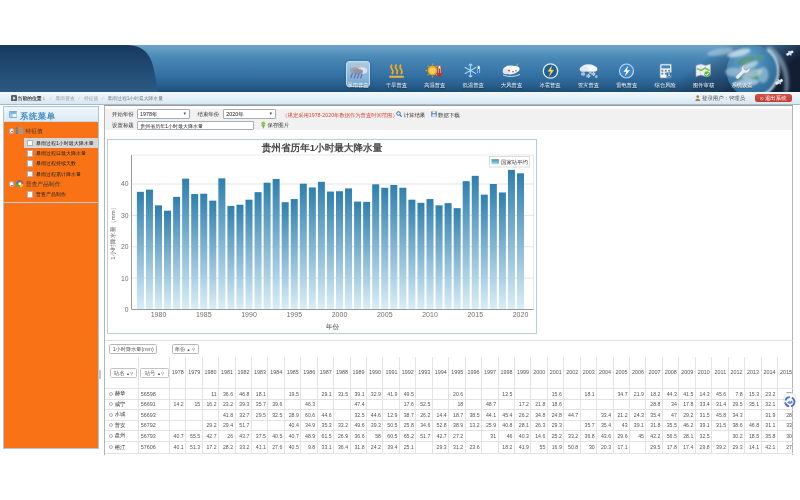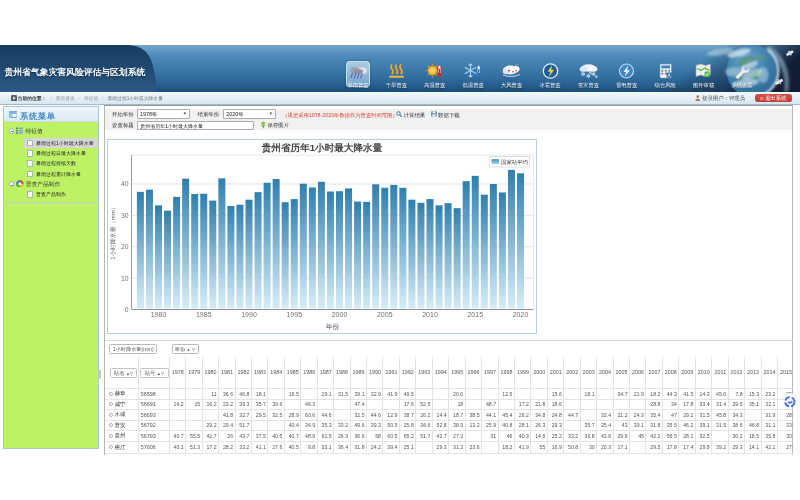--- a/index.html
+++ b/index.html
@@ -16,21 +16,21 @@
 
 #ubar { position:absolute; left:0; top:91.5px; width:800px; height:13px;
   background:linear-gradient(#f4f9fd,#d6e7f2); border-bottom:1px solid #a9b9c6; }
 #crumb { position:absolute; left:10.5px; top:3.2px; font-size:4.8px; color:#999; white-space:nowrap; }
 #crumb .sep { margin:0 4.2px; color:#aaa; }
 #crumb b { color:#3a3a3a; }
 #uinfo { position:absolute; left:695px; top:3px; font-size:5.4px; color:#444; }
 #logout { position:absolute; left:755px; top:2.1px; width:36.5px; height:8px; background:linear-gradient(#d25249,#c23a32);
   border-radius:2.5px; color:#fff; font-size:5.4px; text-align:center; line-height:8px; }
 
-#side { position:absolute; left:2.5px; top:106px; width:96.5px; height:342.5px; border:1px solid #a9c7dc; background:#bef264; }
+#side { position:absolute; left:2.5px; top:106px; width:96.5px; height:342.5px; border:1px solid #a9c7dc; background:#f97316; }
 #shead { height:15px; background:linear-gradient(#eef6fb,#ddebf5); border-bottom:1px solid #c9dbe7; position:relative; }
 #shead .t { position:absolute; left:16.5px; top:3.6px; font-size:8.3px; font-weight:bold; color:#4a8ec2; letter-spacing:0.6px; }
 .titem { position:absolute; left:5px; font-size:5.8px; color:#333; white-space:nowrap; }
 .sitem { position:absolute; left:23.5px; font-size:5px; color:#222; white-space:nowrap; }
 #ssel { position:absolute; left:20.5px; top:31px; width:74px; height:9.8px; background:#d6d6d6; }
 .pgico { display:inline-block; width:5.5px; height:6.6px; background:#fdfdfd; border:0.5px solid #a8b5c2; border-radius:0.5px; margin-right:3.6px; vertical-align:-1.6px; }
 .expico { display:inline-block; width:5.4px; height:5.4px; border:0.6px solid #9db0c0; border-radius:50%; background:#f6fafc; margin-right:2.6px; vertical-align:-1px; position:relative; }
 .expico:after { content:""; position:absolute; left:1.1px; top:2.1px; width:2.6px; height:0.8px; background:#7c8ea0; }
 #ssep { position:absolute; left:0; top:95px; width:94.5px; height:1px; background:#b9cfdd; }
 #stab { position:absolute; left:94px; top:263px; width:3px; height:9px; background:#b9c9d6; border-radius:1px; }
@@ -119,21 +119,20 @@
     </g>
     <g transform="rotate(-30 130 8)">
         <rect x="126" y="6.8" width="7.6" height="2.5" rx="0.8" fill="#eceff3"></rect>
         <rect x="129.2" y="5.4" width="1.4" height="5.2" fill="#cfd9e2"></rect>
       </g>
     <g transform="rotate(-30 119 37)">
         <rect x="115" y="35.4" width="8.2" height="2.9" rx="0.9" fill="#e4eaf0"></rect>
         <rect x="118.6" y="33.9" width="1.5" height="5.8" fill="#c4cfd9"></rect>
       </g>
   </svg>
-  <div id="btitle">贵州省气象灾害风险评估与区划系统</div>
   <div id="selbox"></div>
   <div class="bico" style="left:339.0px">
       <div class="bi"><svg width="21" height="16" viewBox="0 0 21 16">
           <ellipse cx="11" cy="6" rx="7.8" ry="4.4" fill="#b8bfcc"></ellipse>
           <ellipse cx="6.5" cy="7.5" rx="4.4" ry="3.2" fill="#9aa3b2"></ellipse>
           <ellipse cx="14.5" cy="7.6" rx="4.8" ry="3.4" fill="#dde2ea"></ellipse>
           <ellipse cx="10" cy="8.6" rx="5" ry="2.6" fill="#8b94a6"></ellipse>
           <g stroke="#6a62b8" stroke-width="1.1">
             <line x1="4.5" y1="10" x2="2.8" y2="15"></line>
             <line x1="7.8" y1="10.5" x2="6.1" y2="15.5"></line>

